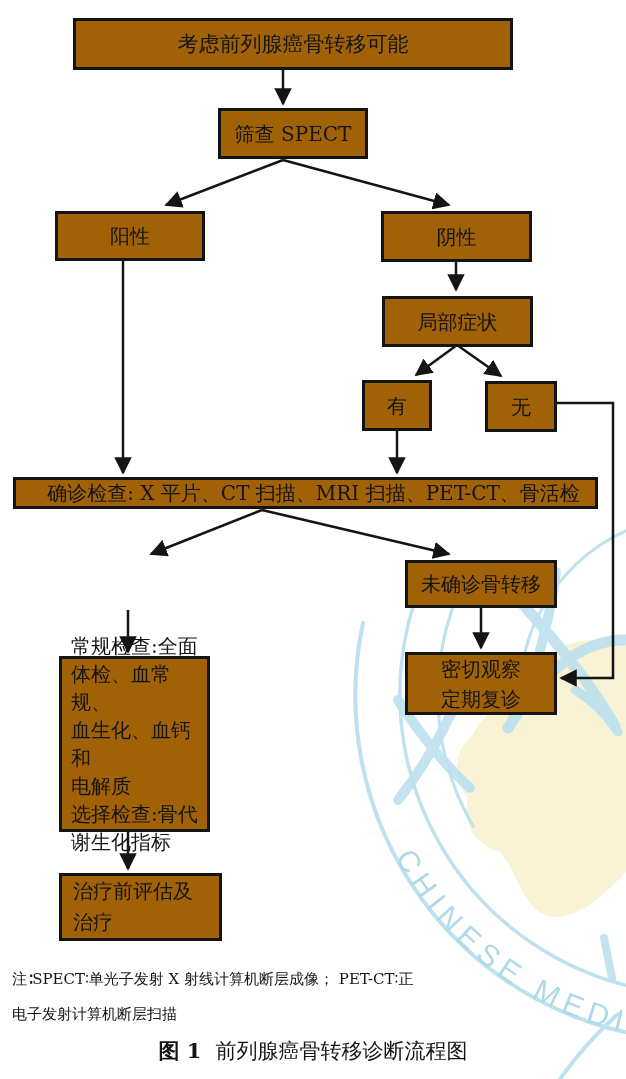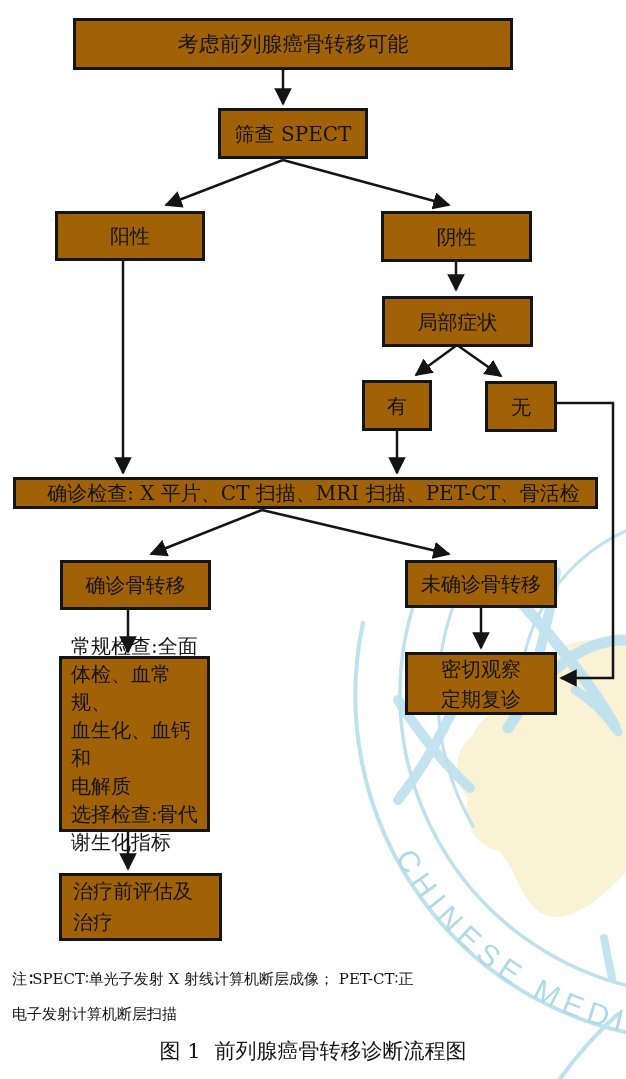--- a/index.html
+++ b/index.html
@@ -30,21 +30,21 @@
   #n-observe{left:405px;top:652px;width:152px;height:63px;line-height:30px;text-align:right;}
   #n-treat{left:59px;top:873px;width:163px;height:68px;padding-left:11px;line-height:31px;}
   #note{
     position:absolute;z-index:2;left:12px;top:962px;width:606px;
     font-size:15px;line-height:35px;white-space:pre-line;
   }
   #caption{
     position:absolute;z-index:2;left:0;top:1037px;width:626px;text-align:center;
     font-size:21px;
   }
-  #caption .cap-label{font-weight:normal;margin-right:14px;}
+  #caption .cap-label{font-weight:bold;margin-right:14px;}
 </style>
 </head>
 <body>
 
 <div id="stage">
 
   <svg id="wm" width="626" height="1079" viewBox="0 0 626 1079">
 
     <path d="M 540 663 C 560 641 592 636 618 642 L 626 646 L 626 872
          C 612 886 596 904 576 912 C 556 921 540 918 528 900
@@ -101,21 +101,20 @@
   </svg>
 
   <div class="node" id="n-consider">考虑前列腺癌骨转移可能</div>
   <div class="node" id="n-spect">筛查 SPECT</div>
   <div class="node" id="n-pos">阳性</div>
   <div class="node" id="n-neg">阴性</div>
   <div class="node" id="n-local">局部症状</div>
   <div class="node" id="n-yes">有</div>
   <div class="node" id="n-no">无</div>
   <div class="node" id="n-exam">确诊检查: X 平片、CT 扫描、MRI 扫描、PET-CT、骨活检</div>
-  <div class="node" id="n-confirmed">确诊骨转移</div>
   <div class="node left" id="n-routine">常规检查:全面
 体检、血常规、
 血生化、血钙和
 电解质
 选择检查:骨代
 谢生化指标</div>
   <div class="node" id="n-unconfirmed">未确诊骨转移</div>
   <div class="node" id="n-observe">密切观察
 定期复诊</div>
   <div class="node left" id="n-treat">治疗前评估及

